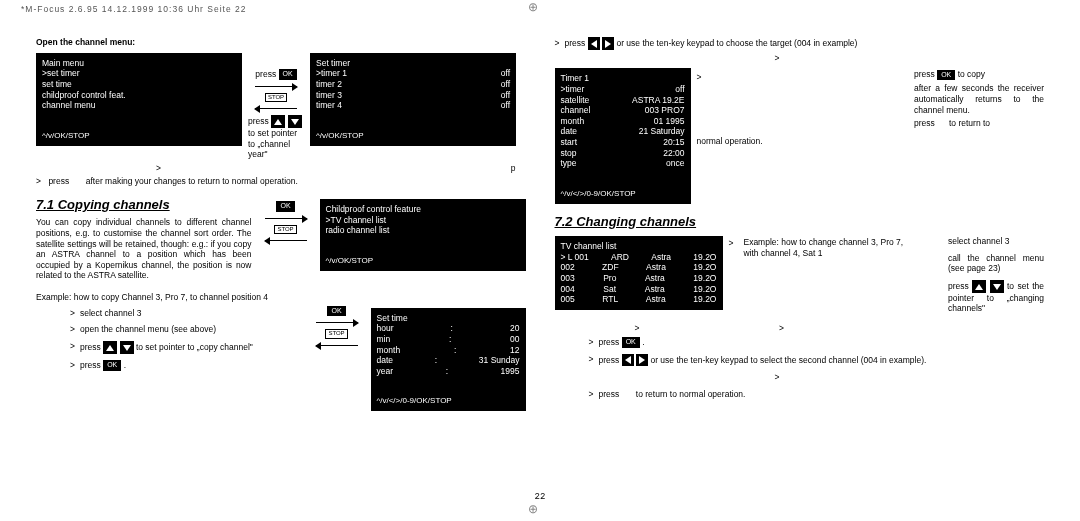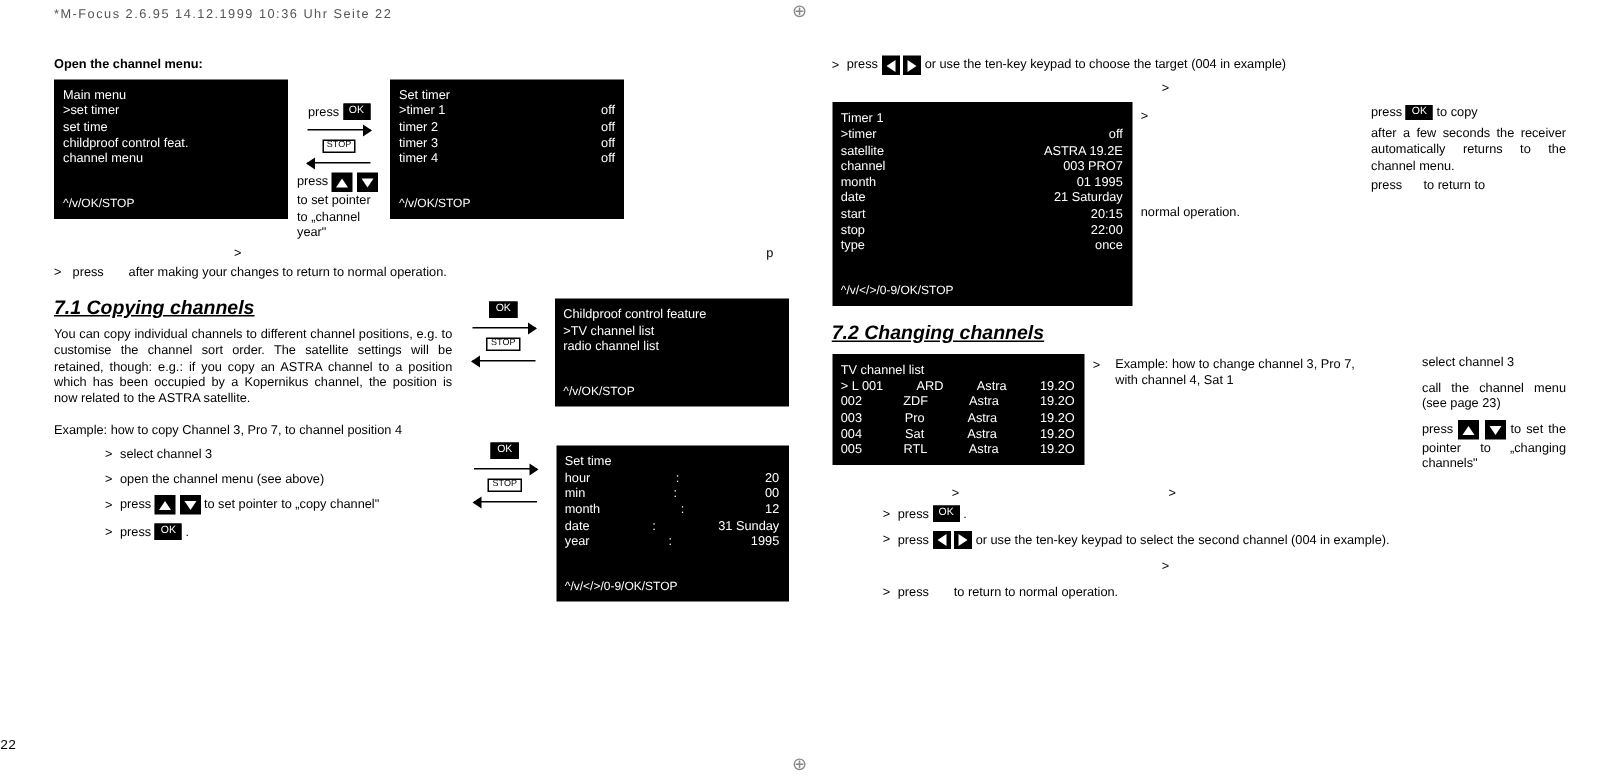--- a/index.html
+++ b/index.html
@@ -1,26 +1,26 @@
 <!DOCTYPE html>
 <html><head>
 <meta charset="utf-8">
 <style>
   html,body{margin:0;padding:0;background:#fff;font-family:Arial,Helvetica,sans-serif;color:#000;}
   .page{width:1080px;height:521px;position:relative;font-size:8.5px;line-height:1.25;}
-  .header{position:absolute;top:4px;left:36px;letter-spacing:1px;color:#555;}
+  .header{position:absolute;top:4px;left:21px;letter-spacing:1px;color:#555;}
   .crop{position:absolute;font-size:12px;color:#888;}
   .cropT{left:528px;top:0;}
   .cropB{left:528px;top:502px;}
   .content{position:absolute;top:34px;left:36px;right:36px;}
   .cols{display:flex;gap:29px;}
   .col{flex:1;min-width:0;}
   .bold{font-weight:bold;}
   h2{font-style:italic;font-weight:bold;margin:0 0 4px 0;font-size:13px;text-decoration:underline;}
-  .blk{background:#000;color:#fff;padding:5px 6px;margin:2px 0;width:156px;box-sizing:border-box;}
+  .blk{background:#000;color:#fff;padding:5px 6px;margin:2px 0;width:206px;box-sizing:border-box;}
   .blk .row{display:flex;justify-content:space-between;}
   .blk .foot{margin-top:20px;font-size:8px;}
   .keyOK{display:inline-block;background:#000;color:#fff;font-size:7px;padding:0 3px;border:1px solid #000;vertical-align:middle;}
   .keySTOP{display:inline-block;background:#fff;color:#000;font-size:6px;padding:0 2px;border:1px solid #000;vertical-align:middle;}
   .tri{display:inline-block;vertical-align:middle;width:0;height:0;margin:0 1px;}
   .triR{border-top:4px solid transparent;border-bottom:4px solid transparent;border-left:6px solid #000;}
   .triL{border-top:4px solid transparent;border-bottom:4px solid transparent;border-right:6px solid #000;}
   .triU{border-left:4px solid transparent;border-right:4px solid transparent;border-bottom:6px solid #000;}
   .triD{border-left:4px solid transparent;border-right:4px solid transparent;border-top:6px solid #000;}
   .keyBox{display:inline-block;background:#000;padding:1px 2px;vertical-align:middle;}
@@ -28,21 +28,21 @@
   .keyBox .triR{border-top-color:transparent;border-bottom-color:transparent;border-left-color:#fff;}
   .keyBox .triL{border-top-color:transparent;border-bottom-color:transparent;border-right-color:#fff;}
   .keyBox .triU{border-left-color:transparent;border-right-color:transparent;border-bottom-color:#fff;}
   .keyBox .triD{border-left-color:transparent;border-right-color:transparent;border-top-color:#fff;}
   p{margin:3px 0;}
   .arrowR{position:relative;height:0;border-top:1px solid #000;}
   .arrowR:after{content:"";position:absolute;right:-1px;top:-4px;border-top:4px solid transparent;border-bottom:4px solid transparent;border-left:6px solid #000;}
   .arrowL{position:relative;height:0;border-top:1px solid #000;}
   .arrowL:after{content:"";position:absolute;left:-1px;top:-4px;border-top:4px solid transparent;border-bottom:4px solid transparent;border-right:6px solid #000;}
   .just{text-align:justify;}
-  .pagenum{position:absolute;bottom:18px;left:0;right:0;text-align:left;font-size:9px;font-family:Liberation Mono, monospace;}
+  .pagenum{position:absolute;bottom:18px;left:0;right:0;text-align:center;font-size:9px;font-family:Liberation Mono, monospace;}
   .side{display:flex;gap:6px;align-items:flex-start;}
   .between{display:flex;flex-direction:column;align-items:center;justify-content:center;width:56px;padding-top:18px;gap:6px;}
   .between .arrowR,.between .arrowL{width:42px;}
   .wide .blk{width:155px;}
   .list p{margin:2px 0 6px 0;padding-left:34px;}
   .gt{display:inline-block;width:10px;}
 </style>
 </head>
 <body>
 
@@ -184,21 +184,21 @@
       <div class="col">
         <p>
           <span class="gt">&gt;</span><span>press</span>
           <span class="keyBox"><span class="tri triL"></span></span>
           <span class="keyBox"><span class="tri triR"></span></span>
           <span>or use the ten-key keypad to choose the target (004 in example)</span>
         </p>
         <p style="padding-left:220px">&gt;</p>
 
         <div class="side">
-          <div class="blk" style="width:200px">
+          <div class="blk" style="width:136px">
             <div>Timer 1</div>
             <div class="row">
                 <span>  &gt;timer</span>
                 <span>off</span>
               </div>
             <div class="row">
                 <span>   satellite</span>
                 <span>ASTRA   19.2E</span>
               </div>
             <div class="row">

